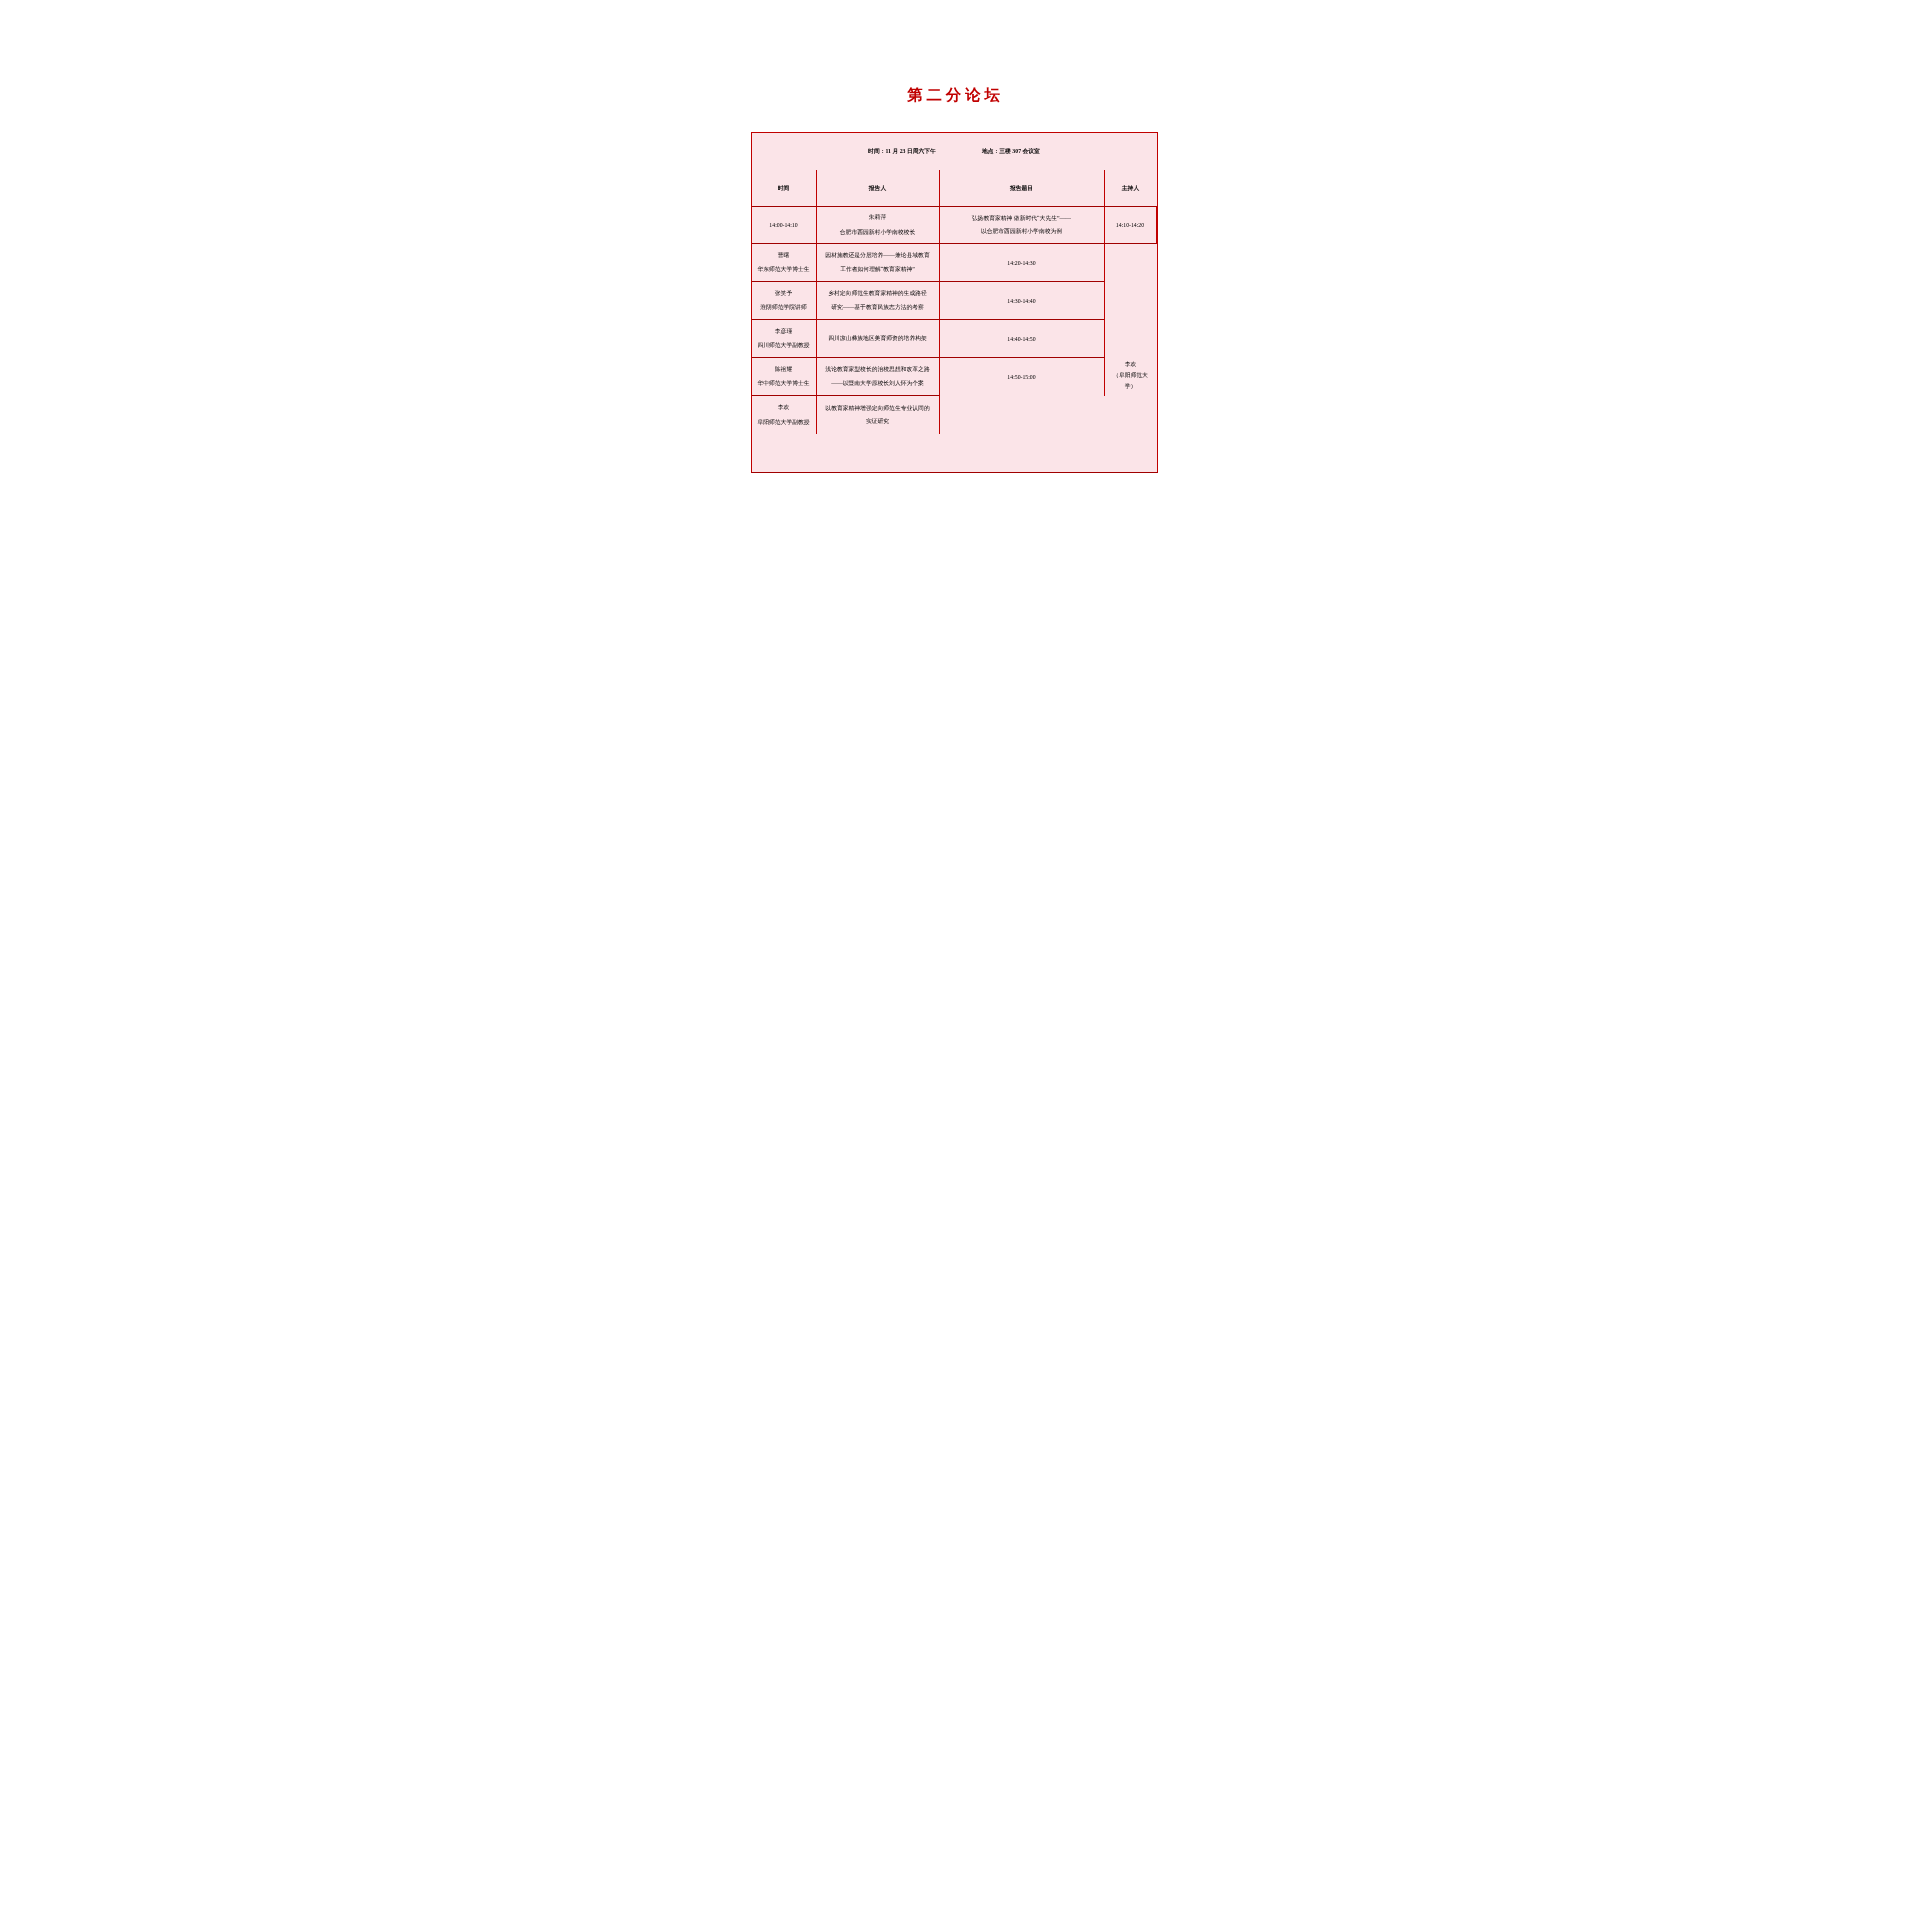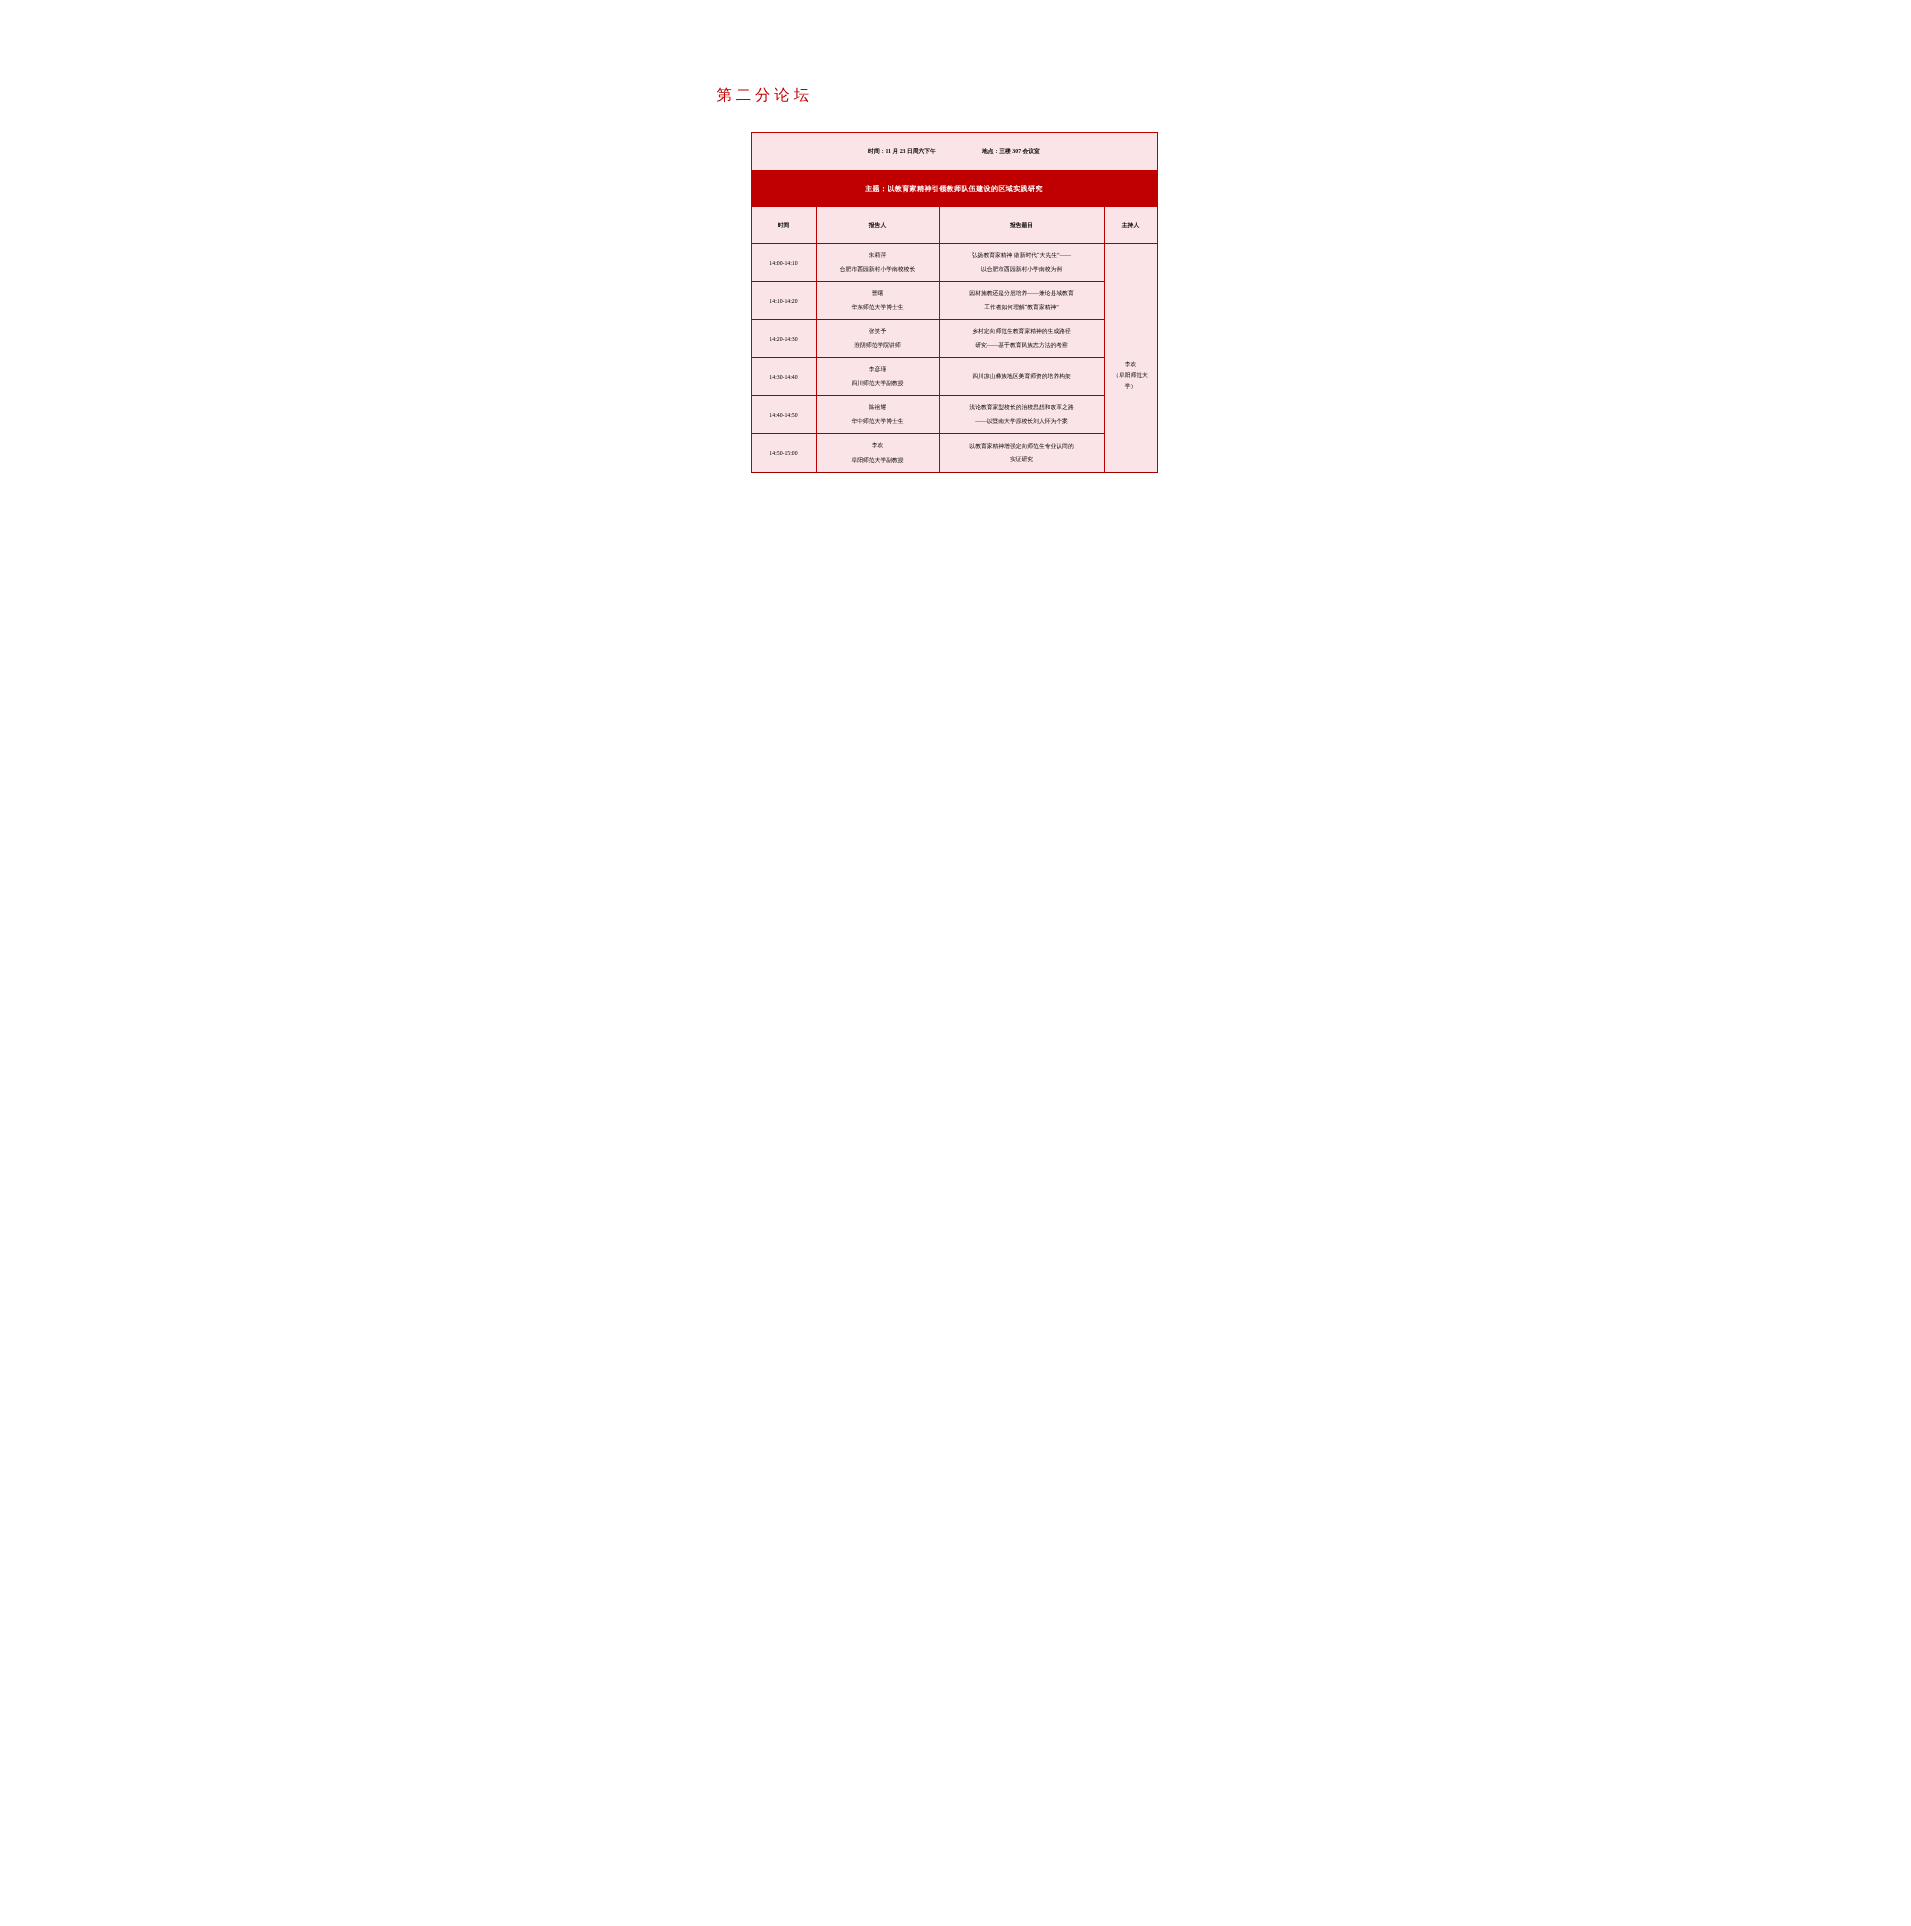--- a/index.html
+++ b/index.html
@@ -10,22 +10,23 @@
     margin:0 auto;
     background:#ffffff;
     font-family:"Liberation Serif","DejaVu Serif",serif;
     color:#000;
   }
   .doc-title{
     position:absolute;
     top:85px;
     left:0;
     width:100%;
+    text-align:center;
     font-size:15.4px;
-    font-weight:normal;
+    font-weight:bold;
     letter-spacing:3.9px;
     color:#c00000;
   }
   .schedule-table{
     position:absolute;
     left:34px;
     top:132px;
     width:405px;
     display:grid;
     grid-template-columns:65px 123px 165px 52px;
@@ -95,23 +96,20 @@
 
   <div class="doc-title">第二分论坛</div>
 
   <div class="schedule-table">
 
     <div class="info-row">
       <span>时间：11 月 23 日周六下午</span>
       <span>地点：三楼 307 会议室</span>
     </div>
 
-    <div class="theme-row">
-      <span>主题：以教育家精神引领教师队伍建设的区域实践研究</span>
-    </div>
 
     <div class="cell head v hsep">时间</div>
     <div class="cell head v hsep">报告人</div>
     <div class="cell head v hsep">报告题目</div>
     <div class="cell head hsep">主持人</div>
 
     <div class="cell v hsep">14:00-14:10</div>
     <div class="cell v hsep stack">
       <div>朱莉萍</div>
       <div>合肥市西园新村小学南校校长</div>

